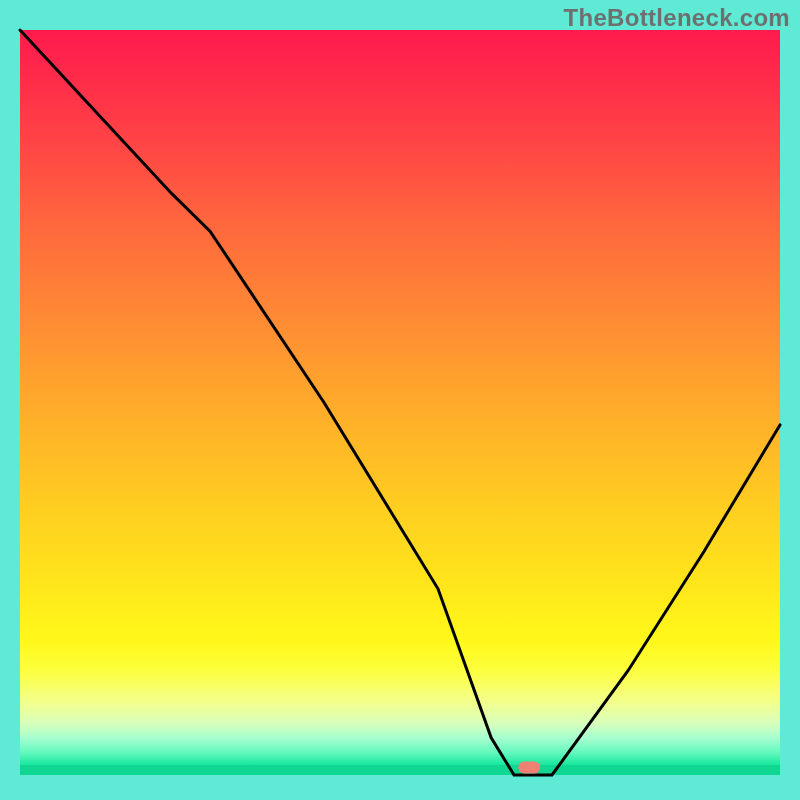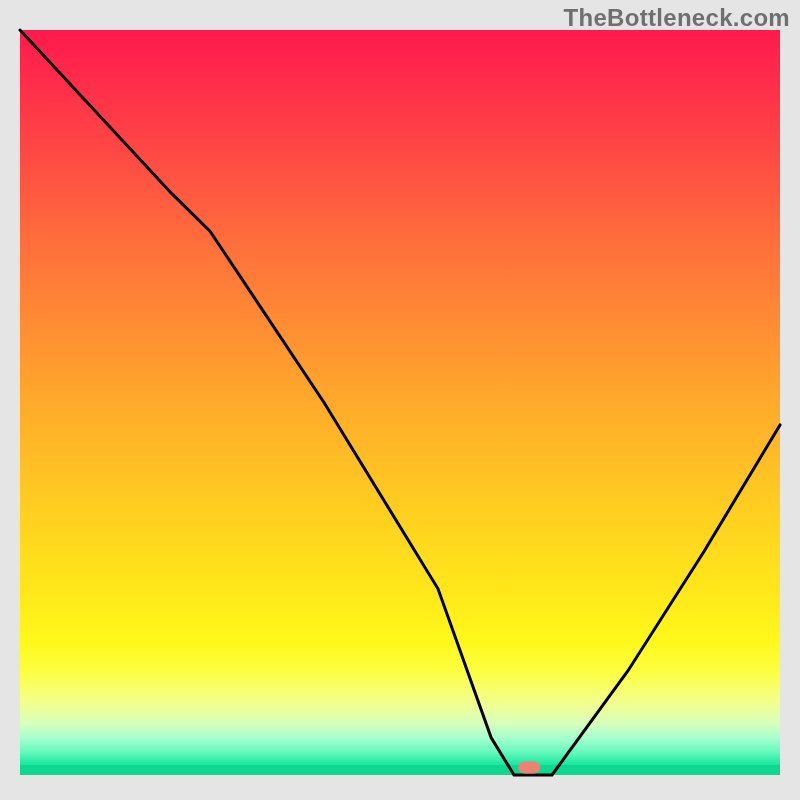--- a/index.html
+++ b/index.html
@@ -8,21 +8,21 @@
     width: 800px;
     height: 800px;
     background: #000;
     font-family: Arial, Helvetica, sans-serif;
     overflow: hidden;
   }
   .frame {
     position: relative;
     width: 800px;
     height: 800px;
-    background: #e5e5e5;
+    background: #5eead4;
   }
   .watermark {
     position: absolute;
     top: 4px;
     right: 10px;
     color: #706f6f;
     font-size: 24px;
     font-weight: 600;
     letter-spacing: 0.3px;
     z-index: 5;

